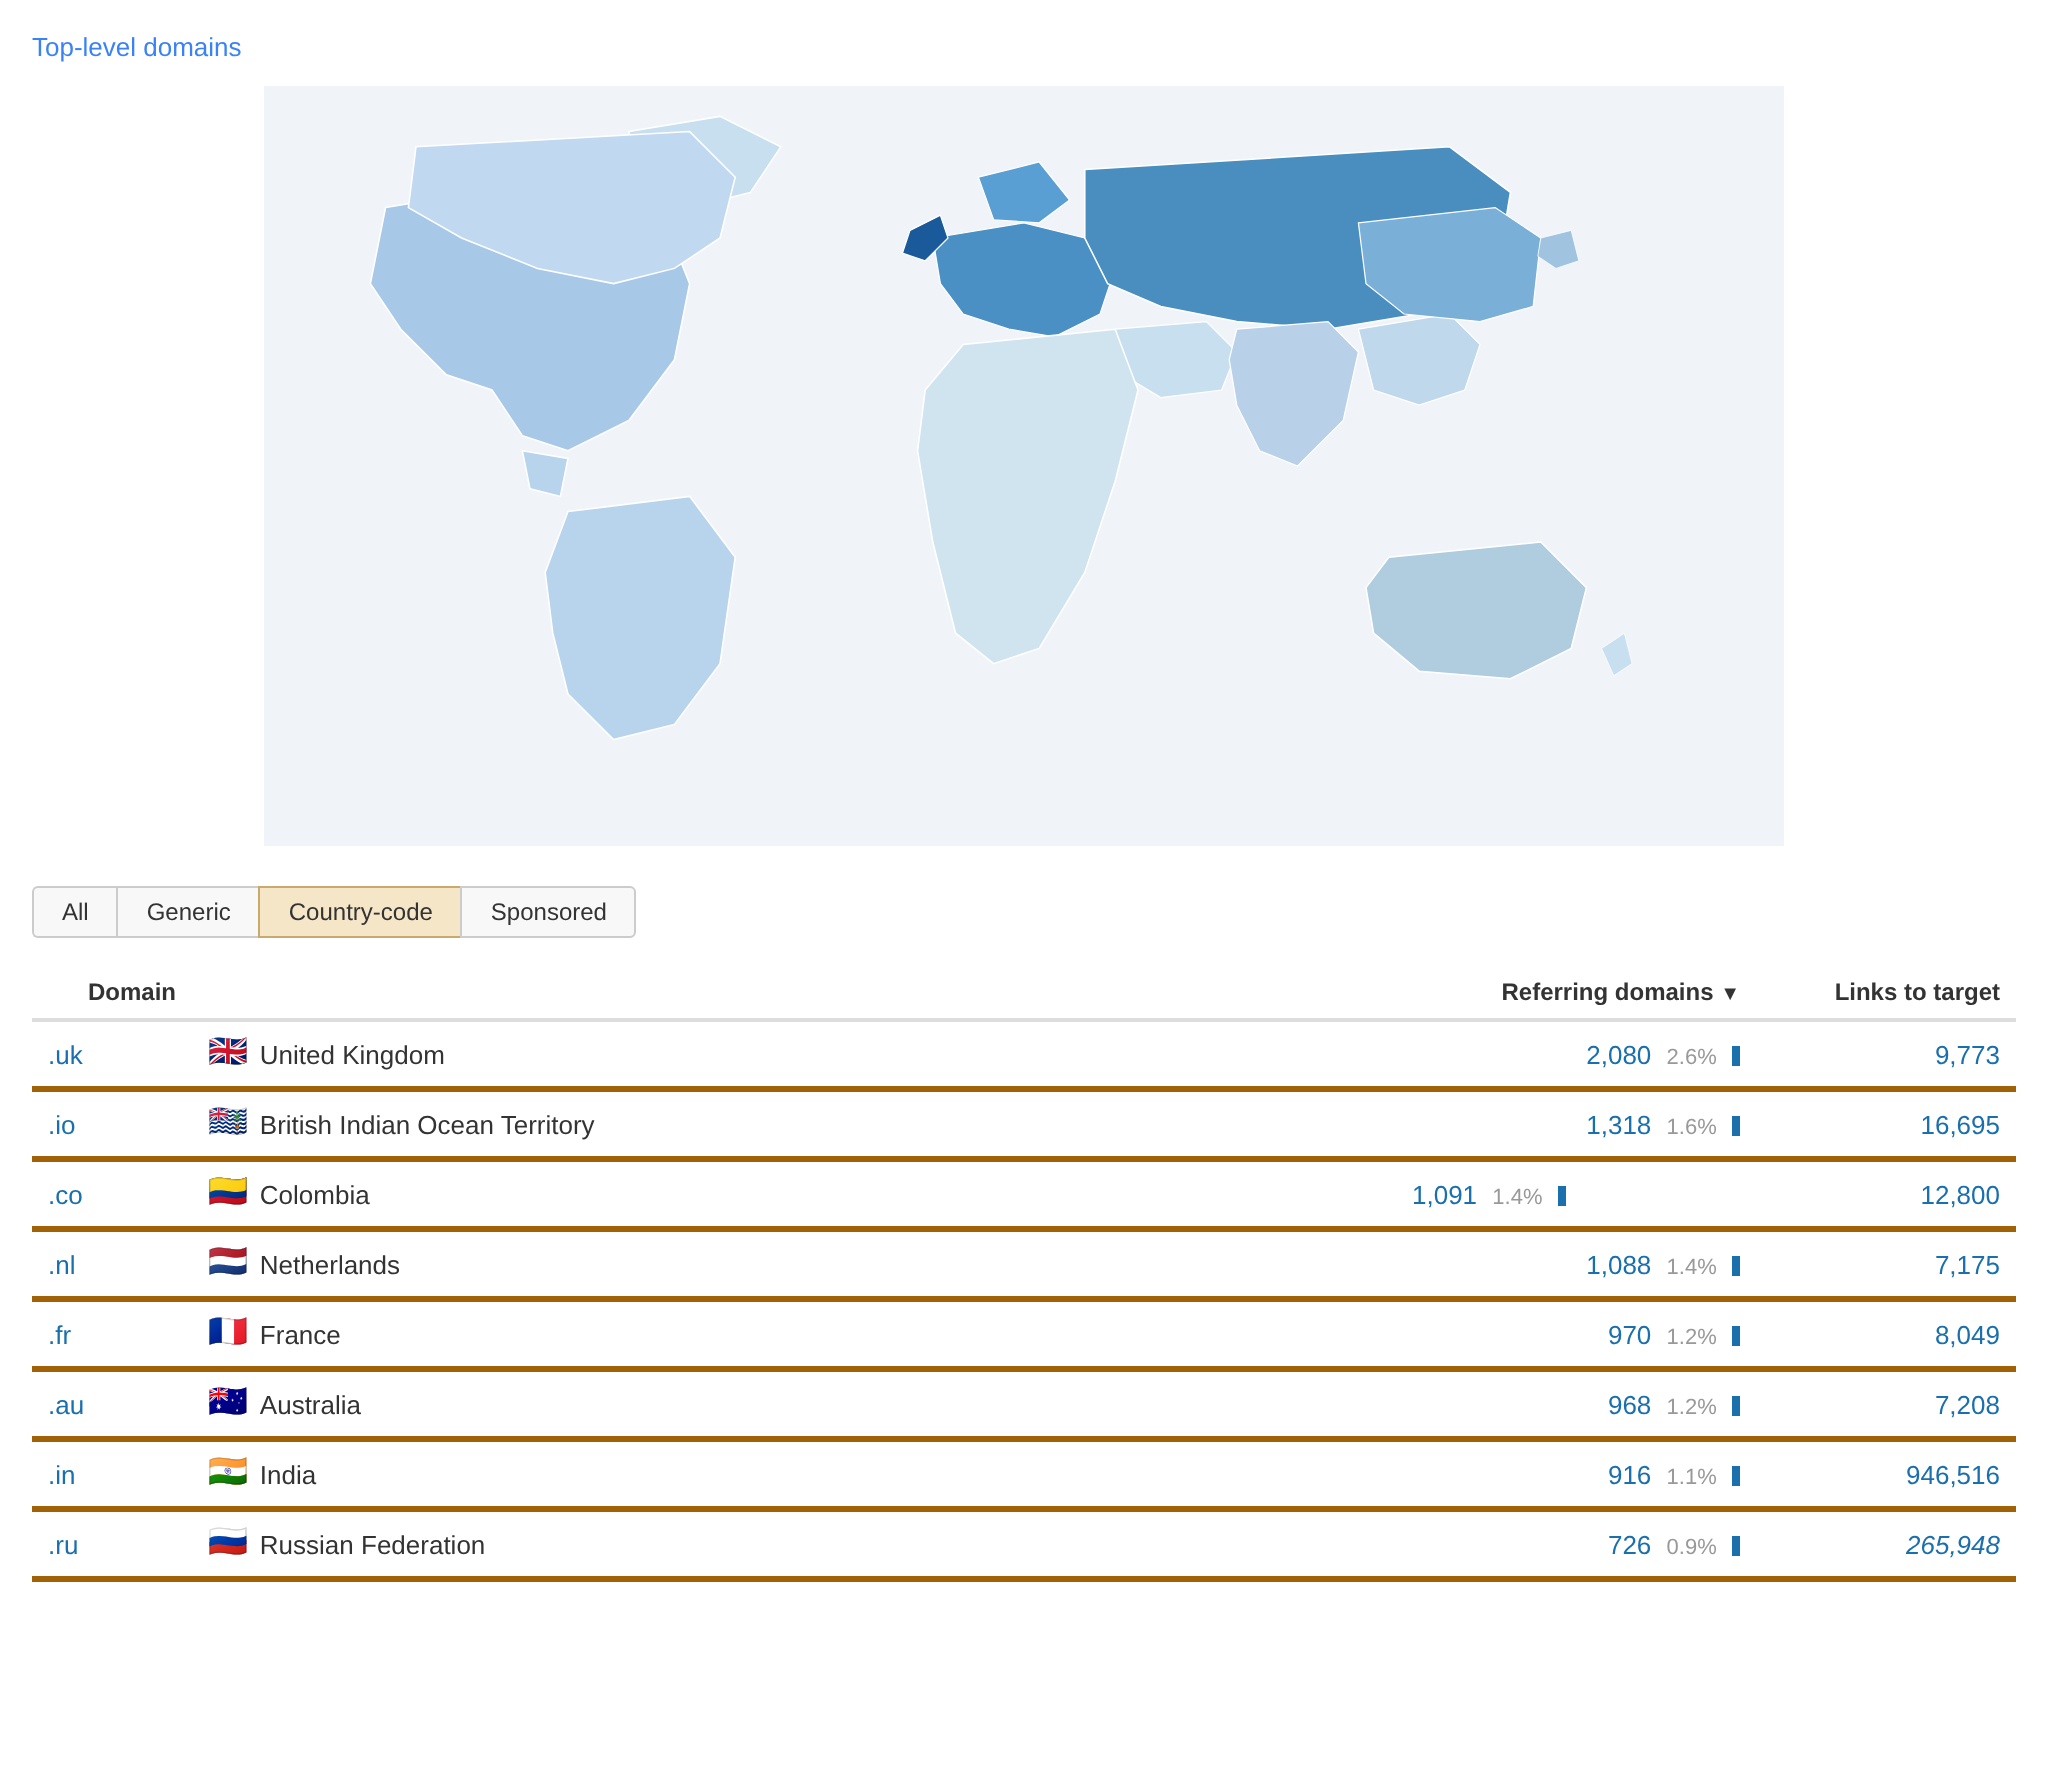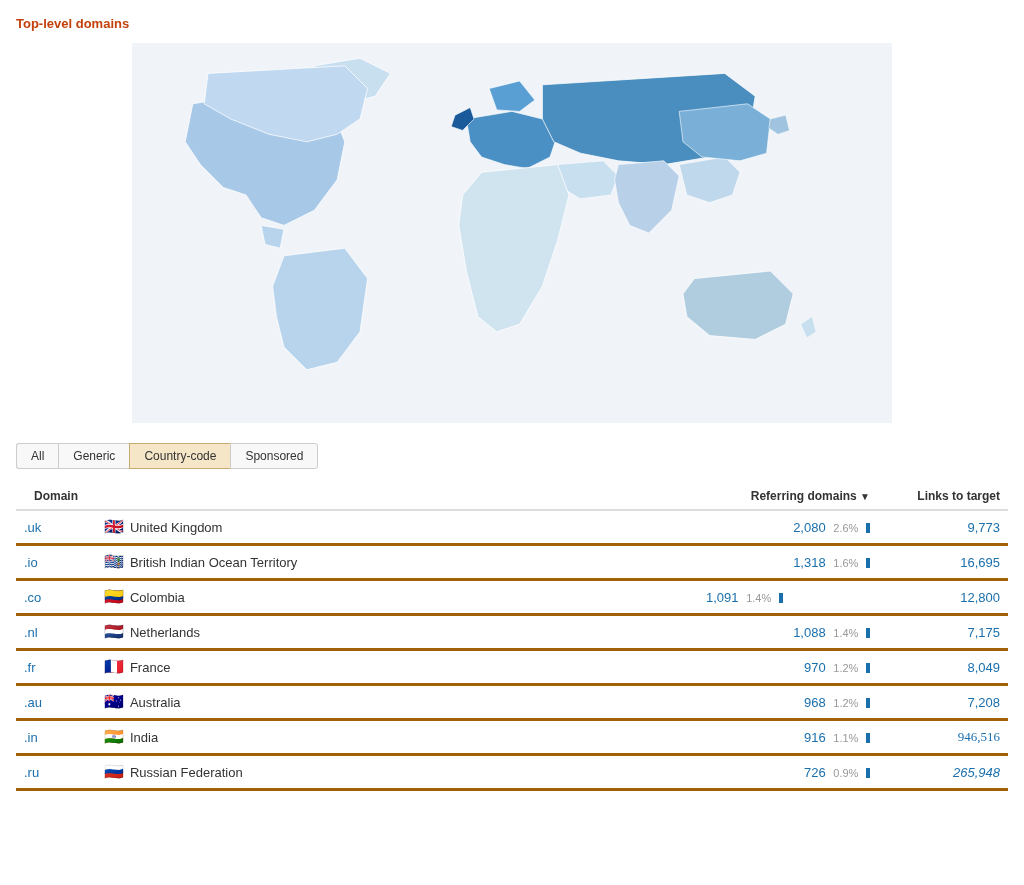--- a/index.html
+++ b/index.html
@@ -1,21 +1,21 @@
 <!DOCTYPE html>
 <html><head>
   <meta charset="utf-8">
   <style>
     * { box-sizing: border-box; margin: 0; padding: 0; }
     body { font-family: Arial, sans-serif; font-size: 13px; color: #333; background: #fff; padding: 16px; }
 
     .section-title {
       font-size: 13px;
-      font-weight: bold;
-      color: #c2410c;
+      font-weight: normal;
+      color: #3b82f6;
       margin-bottom: 12px;
     }
 
     .map-container {
       width: 100%;
       height: 380px;
       margin-bottom: 20px;
       display: flex;
       align-items: center;
       justify-content: center;
@@ -67,21 +67,21 @@
       width: 100%;
       border-collapse: collapse;
     }
 
     .data-table thead th {
       font-size: 12px;
       font-weight: bold;
       color: #333;
       padding: 6px 8px;
       border-bottom: 2px solid #ddd;
-      text-align: center;
+      text-align: right;
     }
 
     .data-table thead th.num {
       text-align: right;
     }
 
     .data-table tbody tr {
       border-bottom: 3px solid #a16207;
     }
 
@@ -313,21 +313,21 @@
       <div class="country-cell">
         <span style="font-size:16px; line-height:1;">🇮🇳</span>
         <span>India</span>
       </div>
     </td>
     <td class="col-referring" style="text-align:right;">
       <span class="ref-number">916</span>
       <span class="ref-percent">1.1%</span>
       <span class="bar-indicator"></span>
     </td>
-    <td class="col-links" style="text-align:right;font-family:Liberation Serif, serif;">
+    <td class="col-links" style="text-align:right;">
       <a class="domain-link" href="#">946,516</a>
     </td>
   </tr>
       <tr>
     <td class="col-domain">
       <a class="domain-link" href="#">.ru</a>
     </td>
     <td class="col-country">
       <div class="country-cell">
         <span style="font-size:16px; line-height:1;">🇷🇺</span>

